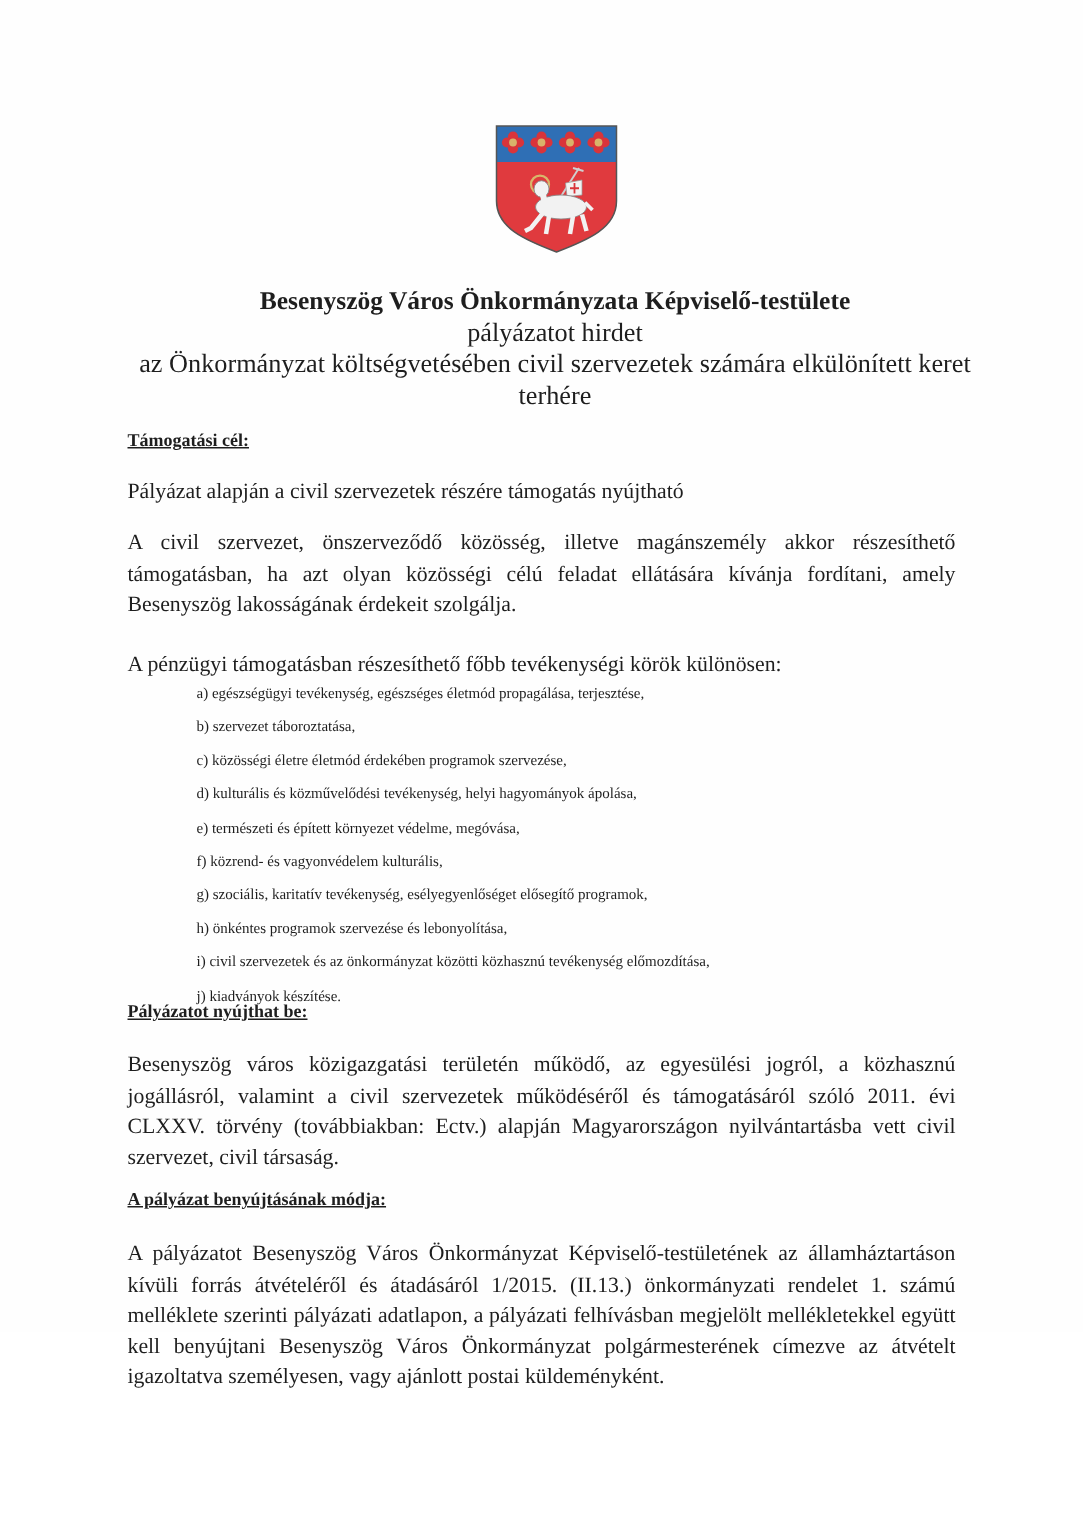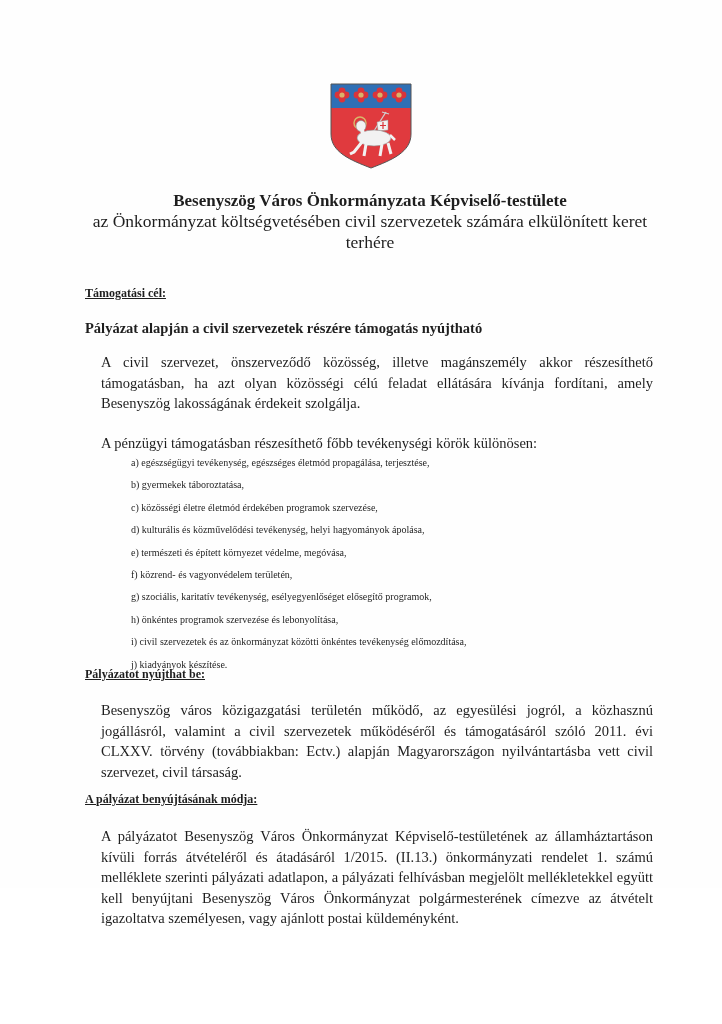--- a/index.html
+++ b/index.html
@@ -44,31 +44,30 @@
     .heading {
       position: absolute;
       left: 85px;
       font-weight: bold;
       text-decoration: underline;
       font-size: 12px;
     }
     .subheading {
       position: absolute;
       left: 85px;
-      font-weight: bold;
+      font-weight: normal;
       font-size: 14.5px;
     }
     .para {
       position: absolute;
       left: 85px;
       width: 552px;
       font-size: 14.5px;
       line-height: 20.5px;
       text-align: justify;
-      margin-left: 16px;
     }
     .list {
       position: absolute;
       left: 131px;
       margin: 0;
       padding: 0;
       list-style: none;
       font-size: 10px;
       line-height: 22.4px;
     }
@@ -135,39 +134,40 @@
         <path d="M54 62 L52 74" stroke="#f2f2f2" stroke-width="3"></path>
         <path d="M60 61 L63 72" stroke="#f2f2f2" stroke-width="3"></path>
         <path d="M62 53 L67 58" stroke="#f2f2f2" stroke-width="2.5"></path>
       </g>
     </g>
     <path d="M3 2 H83 V52 C83 70 64 78 43 86 C22 78 3 70 3 52 Z" fill="none" stroke="#555" stroke-width="1"></path>
   </svg>
 
   <div class="title-block">
     <div class="t1">Besenyszög Város Önkormányzata Képviselő-testülete</div>
+    <div>pályázatot hirdet</div>
     <div>az Önkormányzat költségvetésében civil szervezetek számára elkülönített keret</div>
     <div>terhére</div>
   </div>
 
   <div class="heading" style="top:286px;">Támogatási cél:</div>
   <div class="subheading" style="top:320px;">Pályázat alapján a civil szervezetek részére támogatás nyújtható</div>
   <div class="para" style="top:352px;">A civil szervezet, önszerveződő közösség, illetve magánszemély akkor részesíthető támogatásban, ha azt olyan közösségi célú feladat ellátására kívánja fordítani, amely Besenyszög lakosságának érdekeit szolgálja.</div>
   <div class="para" style="top:433px;">A pénzügyi támogatásban részesíthető főbb tevékenységi körök különösen:</div>
 
   <ul class="list" style="top:452px;">
     <li>a) egészségügyi tevékenység, egészséges életmód propagálása, terjesztése,</li>
-    <li>b) gyermekek táboroztatása,</li>
+    <li>b) szervezet táboroztatása,</li>
     <li>c) közösségi életre életmód érdekében programok szervezése,</li>
     <li>d) kulturális és közművelődési tevékenység, helyi hagyományok ápolása,</li>
     <li>e) természeti és épített környezet védelme, megóvása,</li>
-    <li>f) közrend- és vagyonvédelem területén,</li>
+    <li>f) közrend- és vagyonvédelem kulturális,</li>
     <li>g) szociális, karitatív tevékenység, esélyegyenlőséget elősegítő programok,</li>
     <li>h) önkéntes programok szervezése és lebonyolítása,</li>
-    <li>i) civil szervezetek és az önkormányzat közötti önkéntes tevékenység előmozdítása,</li>
+    <li>i) civil szervezetek és az önkormányzat közötti közhasznú tevékenység előmozdítása,</li>
     <li>j) kiadványok készítése.</li>
   </ul>
 
   <div class="heading" style="top:667px;">Pályázatot nyújthat be:</div>
   <div class="para" style="top:700px;">Besenyszög város közigazgatási területén működő, az egyesülési jogról, a közhasznú jogállásról, valamint a civil szervezetek működéséről és támogatásáról szóló 2011. évi CLXXV. törvény (továbbiakban: Ectv.) alapján Magyarországon nyilvántartásba vett civil szervezet, civil társaság.</div>
 
   <div class="heading" style="top:792px;">A pályázat benyújtásának módja:</div>
   <div class="para" style="top:826px;">A pályázatot Besenyszög Város Önkormányzat Képviselő-testületének az államháztartáson kívüli forrás átvételéről és átadásáról 1/2015. (II.13.) önkormányzati rendelet 1. számú melléklete szerinti pályázati adatlapon, a pályázati felhívásban megjelölt mellékletekkel együtt kell benyújtani Besenyszög Város Önkormányzat polgármesterének címezve az átvételt igazoltatva személyesen, vagy ajánlott postai küldeményként.</div>
 
 </div>

